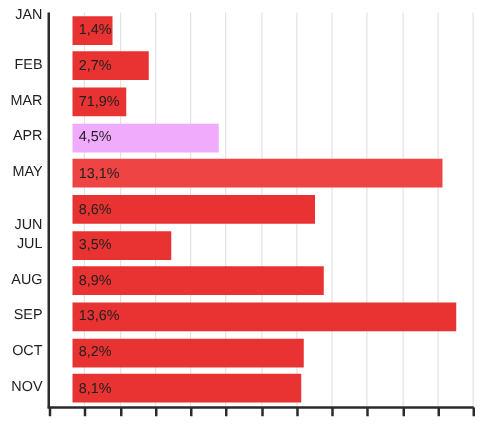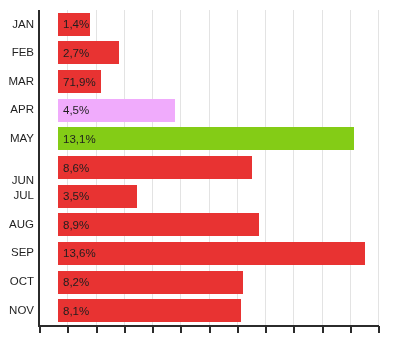--- a/index.html
+++ b/index.html
@@ -132,21 +132,21 @@
         <div class="bar" style="left: 39px; width: 42.94px; background: rgb(232, 51, 50);">
           <span class="bar-value">71,9%</span>
         </div>
       </div>
       <div class="row" style="top: 98.7273px; height: 23px;">
         <div class="bar" style="left: 39px; width: 117px; background: #f0abfc;">
           <span class="bar-value">4,5%</span>
         </div>
       </div>
       <div class="row" style="top: 127.364px; height: 23px;">
-        <div class="bar" style="left: 39px; width: 296.06px; background: #84cc16;">
+        <div class="bar" style="left: 39px; width: 296.06px; background: #ef4444;">
           <span class="bar-value">13,1%</span>
         </div>
       </div>
       <div class="row" style="top: 156px; height: 23px;">
         <div class="bar" style="left: 39px; width: 194.36px; background: rgb(232, 51, 50);">
           <span class="bar-value">8,6%</span>
         </div>
       </div>
       <div class="row" style="top: 184.636px; height: 23px;">
         <div class="bar" style="left: 39px; width: 79.1px; background: rgb(232, 51, 50);">
@@ -168,21 +168,21 @@
           <span class="bar-value">8,2%</span>
         </div>
       </div>
       <div class="row" style="top: 299.182px; height: 23px;">
         <div class="bar" style="left: 39px; width: 183.06px; background: rgb(232, 51, 50);">
           <span class="bar-value">8,1%</span>
         </div>
       </div>
     </div>
   <div id="labels-layer">
-      <div class="cat-label" style="top: 19px;">JAN</div>
+      <div class="cat-label" style="top: 7px;">JAN</div>
       <div class="cat-label" style="top: 46.9545px;">FEB</div>
       <div class="cat-label" style="top: 75.5909px;">MAR</div>
       <div class="cat-label" style="top: 104.227px;">APR</div>
       <div class="cat-label" style="top: 132.864px;">MAY</div>
       <div class="cat-label" style="top: 175px;">JUN</div>
       <div class="cat-label" style="top: 190.136px;">JUL</div>
       <div class="cat-label" style="top: 218.773px;">AUG</div>
       <div class="cat-label" style="top: 247.409px;">SEP</div>
       <div class="cat-label" style="top: 276.045px;">OCT</div>
       <div class="cat-label" style="top: 304.682px;">NOV</div>

